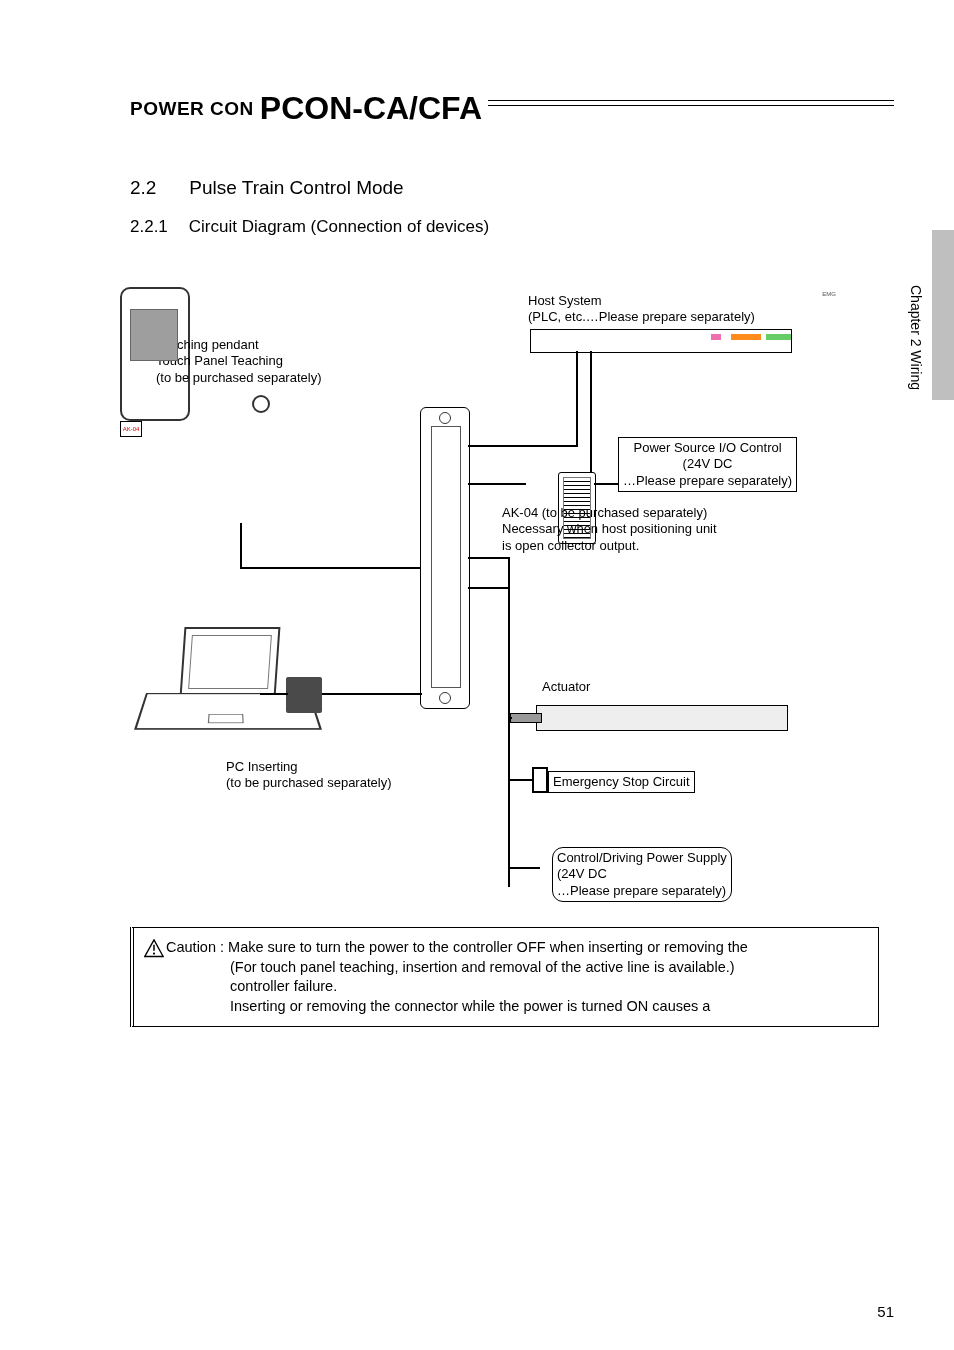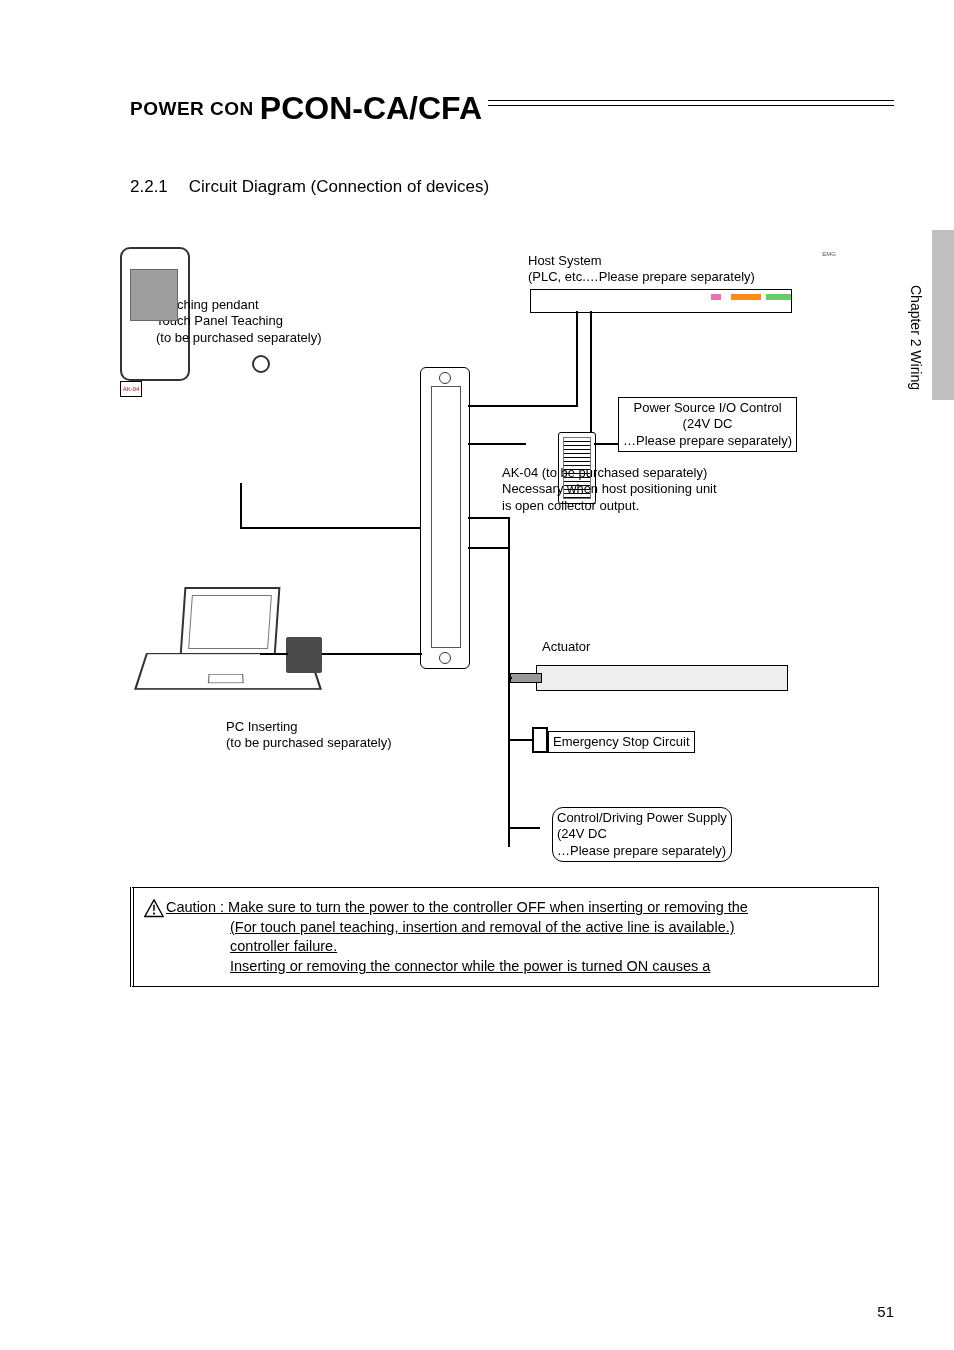--- a/index.html
+++ b/index.html
@@ -249,21 +249,20 @@
 
   
   .caution-box{
     border:1px solid #000;
     border-left:4px double #000;
     padding:10px 14px 10px 10px;
     font-size:14.5px;
     line-height:1.35;
     margin-top:20px;
     width:720px;
-    text-decoration:underline;
   }
   .warn-icon{
     display:inline-block; width:20px; height:18px;
     vertical-align:middle;
     margin-right:2px;
   }
   .warn-icon svg{ display:block; }
 
   .page-num{
     position:absolute;
@@ -275,20 +274,24 @@
 <body>
 
 <div class="page">
 
   <div class="title-row">
     <span class="title-pre">POWER CON</span>
     <span class="title-main">PCON-CA/CFA</span>
     <span class="title-rule"></span>
   </div>
 
+  <div class="sec">
+    <span class="num">2.2</span>
+    <span>Pulse Train Control Mode</span>
+  </div>
   <div class="subsec">
     <span class="num">2.2.1</span>
     <span>Circuit Diagram (Connection of devices)</span>
   </div>
 
   <div class="diagram">
 
     <div class="lbl" style="left:408px; top:6px;">
       <div>Host System</div>
       <div>(PLC, etc.…Please prepare separately)</div>

